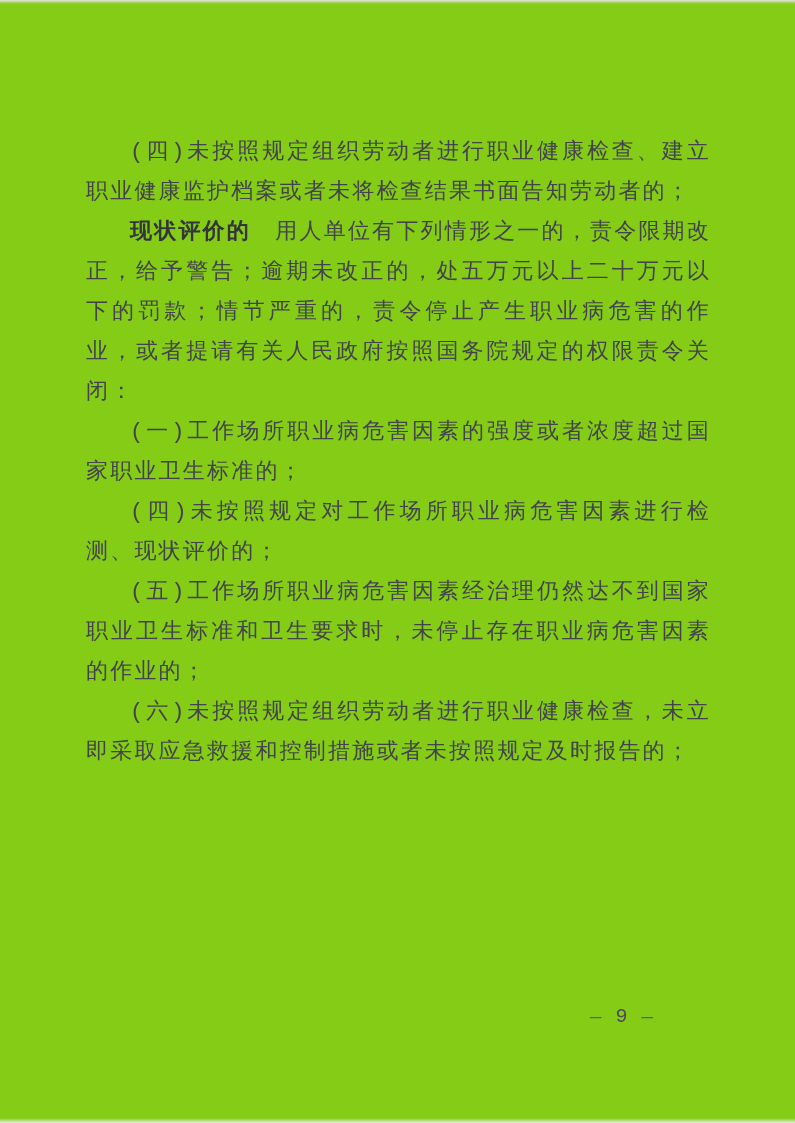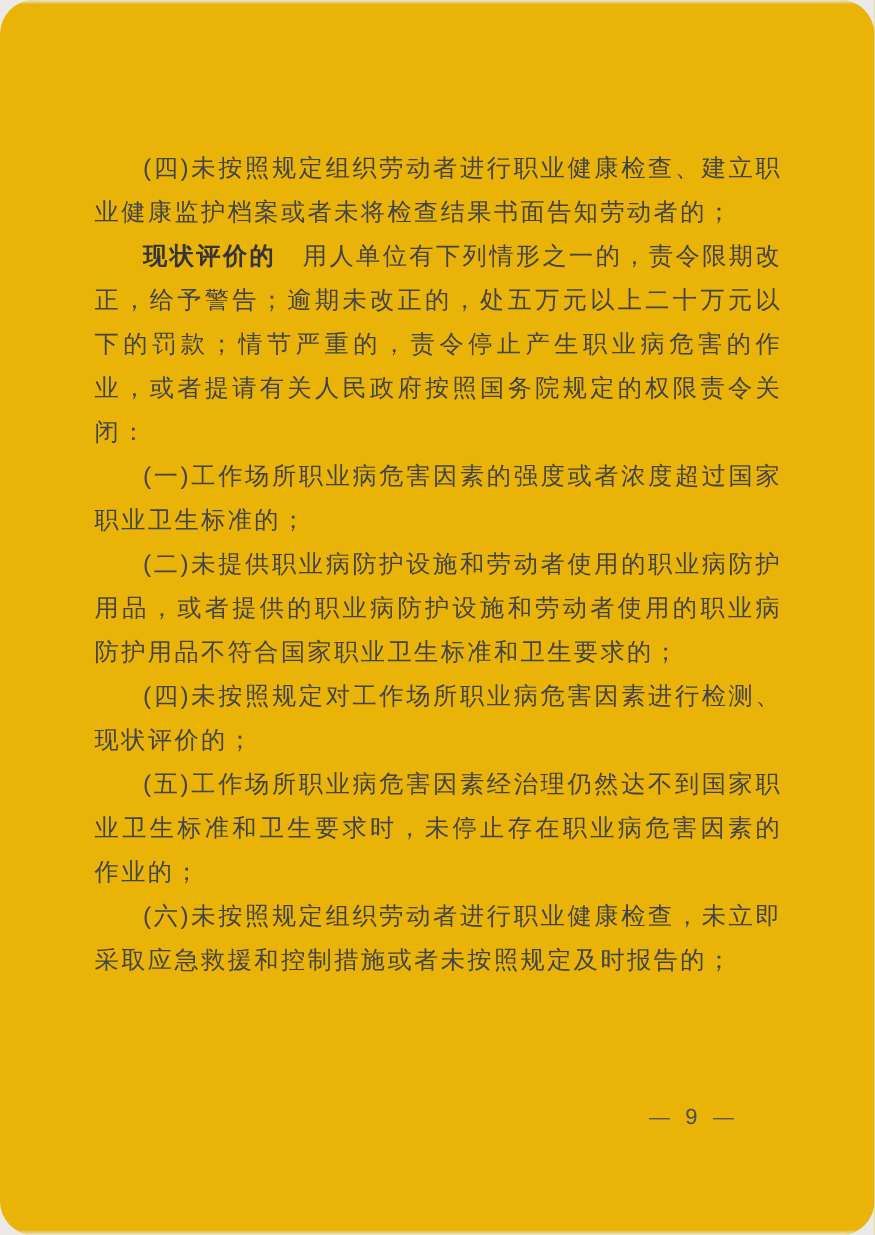--- a/index.html
+++ b/index.html
@@ -4,24 +4,23 @@
 <style>
   html, body {
     margin: 0;
     padding: 0;
     background: #eceae8;
   }
   .page {
     position: relative;
     width: 795px;
     height: 1123px;
-    background: #eab308;
+    background: #84cc16;
     overflow: hidden;
-    font-family: Liberation Sans, sans-serif;
-    border-radius: 31px;
+    font-family: Liberation Mono, monospace;
   }
   
   .page::before {
     content: "";
     position: absolute;
     top: 0; left: 0; right: 0;
     height: 4px;
     background: linear-gradient(to bottom, #e6e6e3, rgba(247,247,245,0));
     pointer-events: none;
   }
@@ -76,21 +75,20 @@
 
   <div class="content">
 
     <p><span>(四)未按照规定组织劳动者进行职业健康检查、建立职业健康监护档案或者未将检查结果书面告知劳动者的；</span></p>
 
 
     <p><span class="bold-run">现状评价的</span><span>　用人单位有下列情形之一的，责令限期改正，给予警告；逾期未改正的，处五万元以上二十万元以下的罚款；情节严重的，责令停止产生职业病危害的作业，或者提请有关人民政府按照国务院规定的权限责令关闭：</span></p>
 
     <p><span>(一)工作场所职业病危害因素的强度或者浓度超过国家职业卫生标准的；</span></p>
 
-    <p><span>(二)未提供职业病防护设施和劳动者使用的职业病防护用品，或者提供的职业病防护设施和劳动者使用的职业病防护用品不符合国家职业卫生标准和卫生要求的；</span></p>
 
 
     <p><span>(四)未按照规定对工作场所职业病危害因素进行检测、现状评价的；</span></p>
 
     <p><span>(五)工作场所职业病危害因素经治理仍然达不到国家职业卫生标准和卫生要求时，未停止存在职业病危害因素的作业的；</span></p>
 
     <p><span>(六)未按照规定组织劳动者进行职业健康检查，未立即采取应急救援和控制措施或者未按照规定及时报告的；</span></p>
 
   </div>
 

